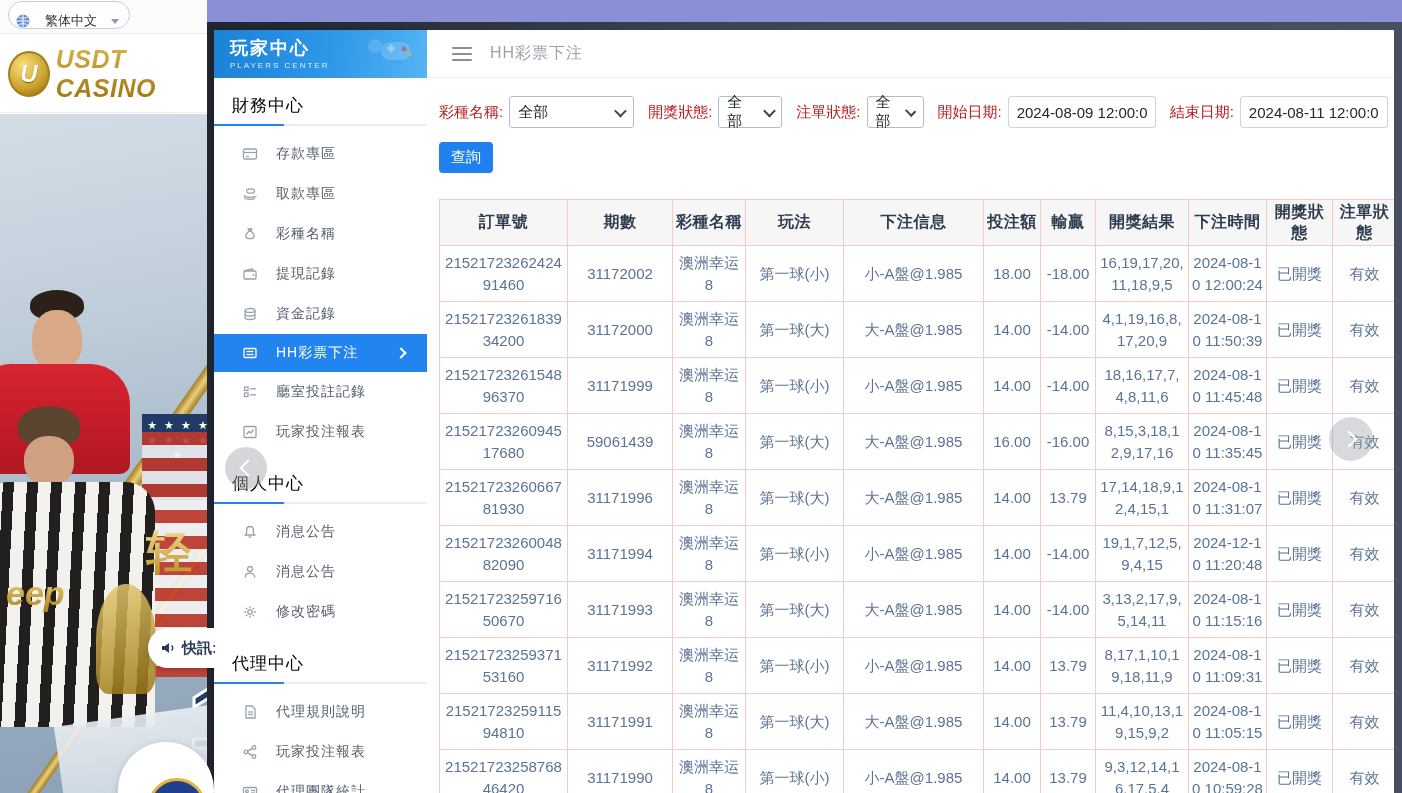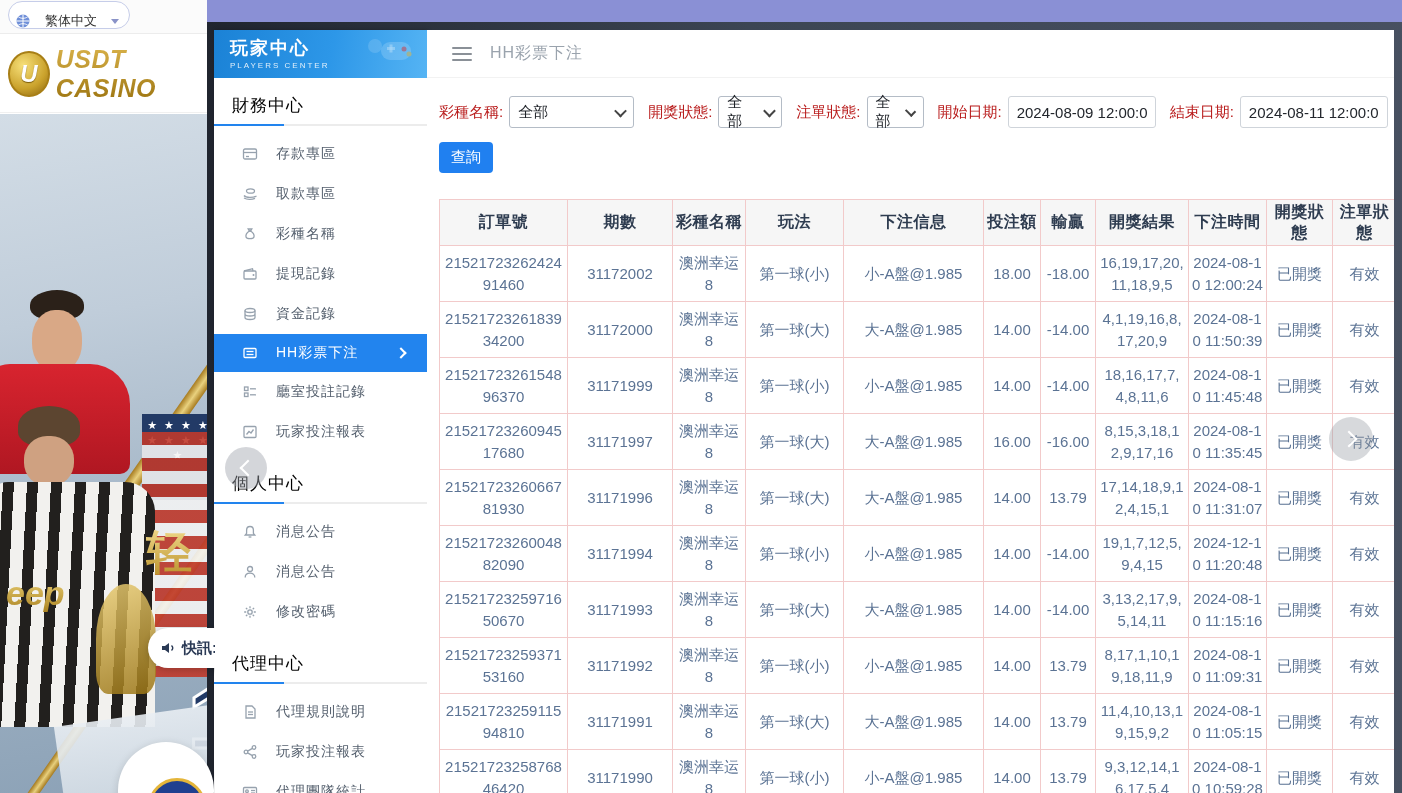--- a/index.html
+++ b/index.html
@@ -441,21 +441,21 @@
                 <td>小-A盤@1.985</td>
                 <td>14.00</td>
                 <td>-14.00</td>
                 <td>18,16,17,7,4,8,11,6</td>
                 <td>2024-08-10 11:45:48</td>
                 <td>已開獎</td>
                 <td>有效</td>
               </tr>
               <tr>
                 <td>2152172326094517680</td>
-                <td>31171997</td>
+                <td>59061439</td>
                 <td>澳洲幸运8</td>
                 <td>第一球(大)</td>
                 <td>大-A盤@1.985</td>
                 <td>16.00</td>
                 <td>-16.00</td>
                 <td>8,15,3,18,12,9,17,16</td>
                 <td>2024-08-10 11:35:45</td>
                 <td>已開獎</td>
                 <td>有效</td>
               </tr>

